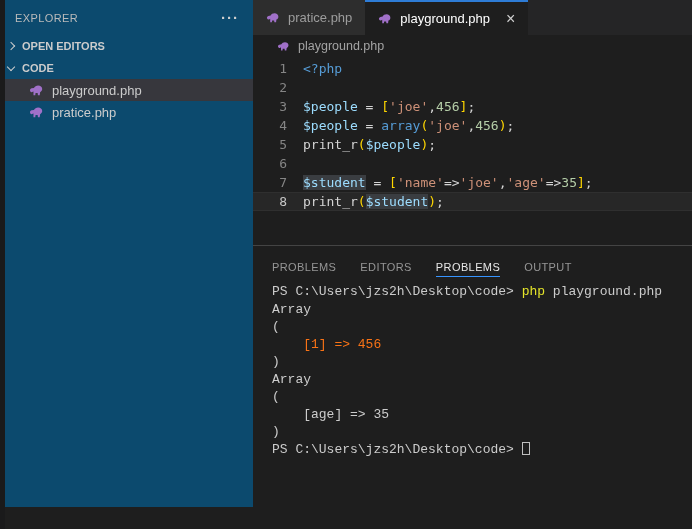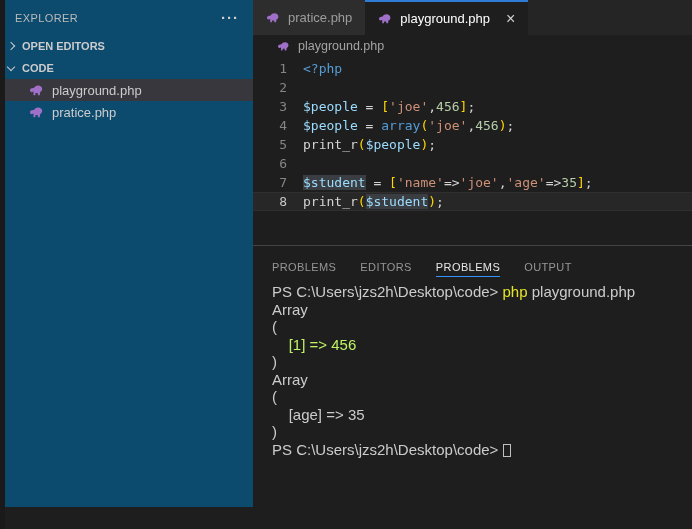--- a/index.html
+++ b/index.html
@@ -34,21 +34,21 @@
   .line-num{width:50px;text-align:right;padding-right:16px;color:#858585;box-sizing:border-box;flex:none;}
   .code-line.current .line-num{color:#c6c6c6;}
   .word-hl{background:#3a3d41;}
 
   
   .panel{position:absolute;left:253px;top:245px;width:439px;height:284px;background:#1e1e1e;border-top:1px solid #444444;box-sizing:border-box;}
   .panel-tabs{height:30px;display:flex;align-items:center;padding-left:19px;}
   .panel-tab{font-size:11px;letter-spacing:.4px;color:#969696;margin-right:24px;height:100%;display:flex;align-items:center;cursor:pointer;}
   .panel-tab .lbl{padding-bottom:0;margin-top:12px;}
   .panel-tab.active .lbl{color:#e7e7e7;border-bottom:1.5px solid #3794ff;padding-bottom:3px;margin-bottom:-4.5px;}
-  .terminal{padding:7px 0 0 19px;font-family:Liberation Sans, sans-serif;font-size:15px;cursor:text;}
+  .terminal{padding:7px 0 0 19px;font-family:Liberation Mono, monospace;font-size:13px;cursor:text;}
   .term-line{height:17.5px;line-height:17.5px;white-space:pre;}
   .cursor{display:inline-block;width:8px;height:13px;border:1px solid #c0c0c0;vertical-align:-2px;box-sizing:border-box;}
 </style>
 </head>
 <body>
 
 <svg width="0" height="0" style="position:absolute">
   <defs>
     <symbol id="elephant" viewBox="0 0 20 16">
       <path d="M16.5,6.2 C16.5,3.6 14.2,1.8 11.4,1.8 C9,1.8 7.2,2.9 6.2,4.8 L3.2,5.3
@@ -153,21 +153,21 @@
         </div>
       <div class="panel-tab">
           <span class="lbl">OUTPUT</span>
         </div>
     </div>
     <div class="terminal">
       <div>
           <div class="term-line"><div class="line-text"><span style="color: rgb(204, 204, 204);">PS C:\Users\jzs2h\Desktop\code&gt; </span><span style="color: rgb(229, 229, 42);">php</span><span style="color: rgb(204, 204, 204);"> playground.php</span></div></div>
           <div class="term-line"><div class="line-text"><span style="color: rgb(204, 204, 204);">Array</span></div></div>
           <div class="term-line"><div class="line-text"><span style="color: rgb(204, 204, 204);">(</span></div></div>
-          <div class="term-line"><div class="line-text"><span style="color: #bef264;">    [1] =&gt; 456</span></div></div>
+          <div class="term-line"><div class="line-text"><span style="color: #f97316;">    [1] =&gt; 456</span></div></div>
           <div class="term-line"><div class="line-text"><span style="color: rgb(204, 204, 204);">)</span></div></div>
           <div class="term-line"><div class="line-text"><span style="color: rgb(204, 204, 204);">Array</span></div></div>
           <div class="term-line"><div class="line-text"><span style="color: rgb(204, 204, 204);">(</span></div></div>
           <div class="term-line"><div class="line-text"><span style="color: rgb(204, 204, 204);">    [age] =&gt; 35</span></div></div>
           <div class="term-line"><div class="line-text"><span style="color: rgb(204, 204, 204);">)</span></div></div>
           <div class="term-line"><div class="line-text"><span style="color: rgb(204, 204, 204);">PS C:\Users\jzs2h\Desktop\code&gt; </span><span class="cursor"></span></div></div>
         </div>
     </div>
   </div>
 

